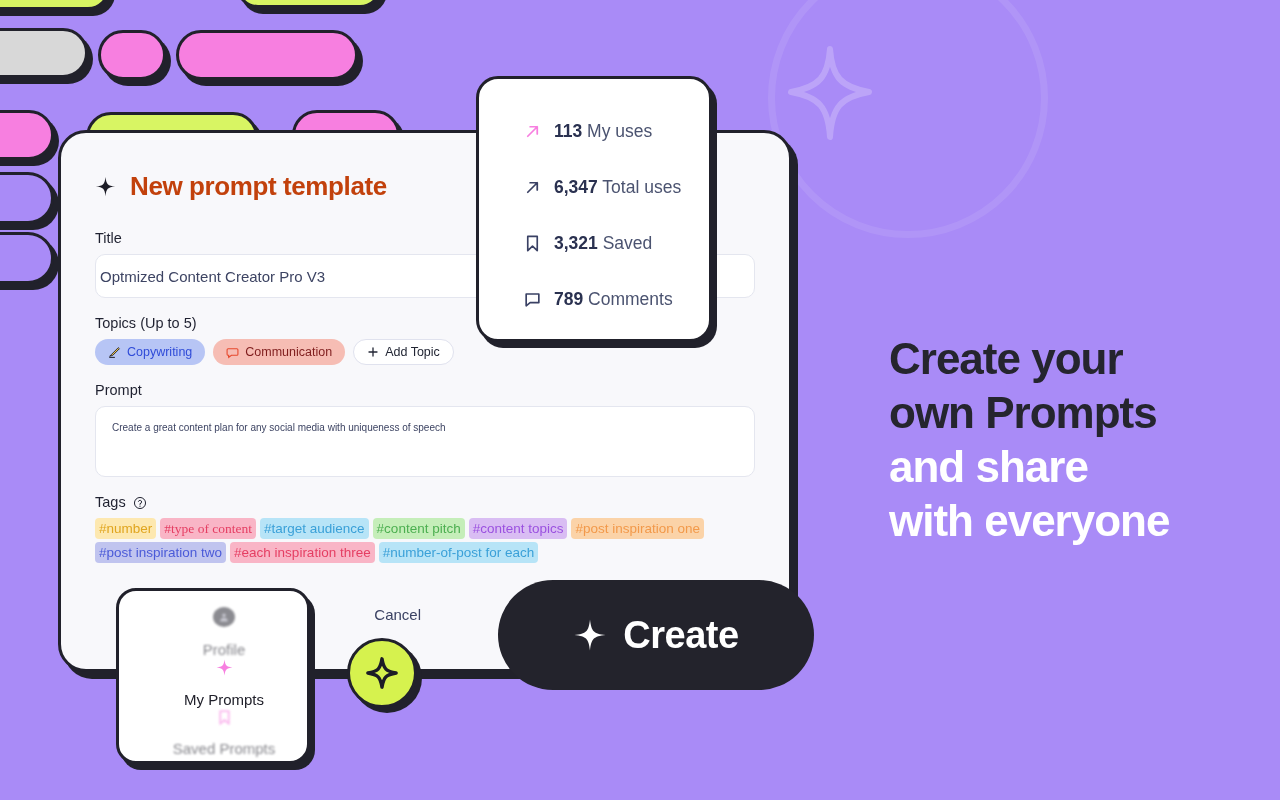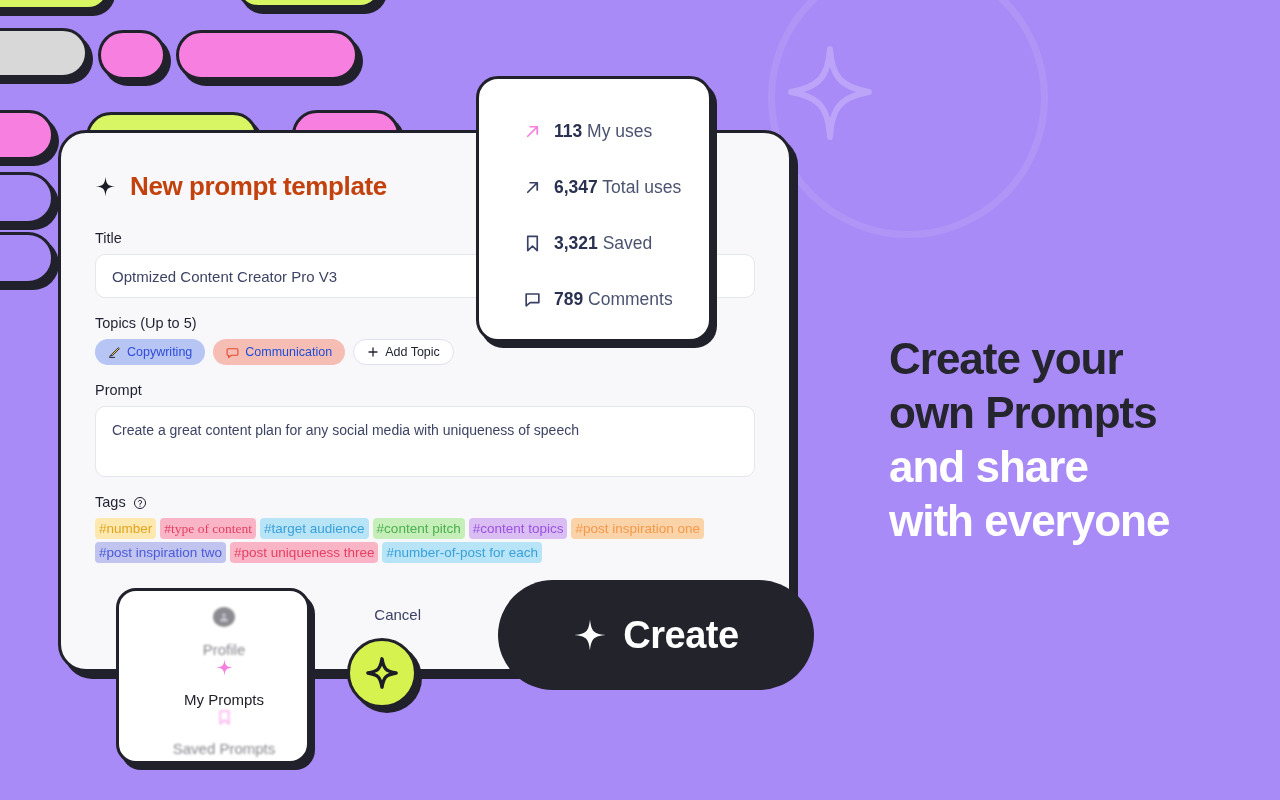--- a/index.html
+++ b/index.html
@@ -55,31 +55,31 @@
   }
   .tags-label {
     display: flex; align-items: flex-end; gap: 7px;
   }
   .text-input {
     width: 100%; height: 44px;
     background: #ffffff;
     border: 1px solid #e4e6ef;
     border-radius: 10px;
     display: flex; align-items: center;
-    padding: 0 16px;
+    padding: 0 4px;
     font-size: 15px;
     color: #3d4463;
   }
   .textarea-box {
     width: 100%; height: 71px;
     background: #ffffff;
     border: 1px solid #e4e6ef;
     border-radius: 10px;
     padding: 14px 16px;
-    font-size: 14px;
+    font-size: 10px;
     color: #3d4463;
     line-height: 1.35;
   }
   .block { margin-bottom: 17px; }
 
   
   .topics-row { display: flex; align-items: center; gap: 8px; }
   .chip {
     display: inline-flex; align-items: center; gap: 6px;
     height: 26px; padding: 0 13px;
@@ -256,21 +256,21 @@
       <div class="topics-row">
 
         <span class="chip" style="background:#b7c5f5; color:#2f4bd8;">
           <svg width="13" height="13" viewBox="0 0 24 24">
             <path d="M3 19 L9 17 L21 5 L19 3 L7 15 Z" fill="#f2c94c" stroke="#1c1c26" stroke-width="1.6" stroke-linejoin="round"></path>
             <path d="M3 21 H12" stroke="#1c1c26" stroke-width="1.8" stroke-linecap="round"></path>
           </svg>
           <span>Copywriting</span>
         </span>
 
-        <span class="chip" style="background:#f6bdb4; color:#1d4ed8;">
+        <span class="chip" style="background:#f6bdb4; color:#7f1d1d;">
           <svg width="13" height="13" viewBox="0 0 24 24">
             <path d="M4 5 H20 A2 2 0 0 1 22 7 V15 A2 2 0 0 1 20 17 H10 L5 21 V17 H4 A2 2 0 0 1 2 15 V7 A2 2 0 0 1 4 5 Z" fill="none" stroke="#e6492d" stroke-width="2"></path>
           </svg>
           <span>Communication</span>
         </span>
 
         <span class="chip chip-add">
           <svg width="12" height="12" viewBox="0 0 24 24">
             <path d="M12 4 V20 M4 12 H20" stroke="#222634" stroke-width="2.6" stroke-linecap="round"></path>
           </svg>
@@ -297,21 +297,21 @@
         </svg>
       </div>
       <div class="tags-wrap">
         <span class="tag" style="background:#fde8b0; color:#e0a51f;">#number</span>
         <span class="tag" style="background:#f9b5c6; color:#e53e63;font-family:Liberation Serif, serif;">#type of content</span>
         <span class="tag" style="background:#b7e4f7; color:#3aa0d8;">#target audience</span>
         <span class="tag" style="background:#c5eeb9; color:#4caf50;">#content pitch</span>
         <span class="tag" style="background:#d9bdf3; color:#9b51e0;">#content topics</span>
         <span class="tag" style="background:#fbd3a8; color:#f2994a;">#post inspiration one</span>
         <span class="tag" style="background:#c0c4ef; color:#4a5ad8;">#post inspiration two</span>
-        <span class="tag" style="background:#f9b5c6; color:#e53e63;">#post uniqueness three</span>
+        <span class="tag" style="background:#f9b5c6; color:#e53e63;">#each inspiration three</span>
         <span class="tag" style="background:#b7e4f7; color:#3aa0d8;">#number-of-post for each</span>
       </div>
     </div>
 
     <div class="actions-row">
       <button id="cancel-button">Cancel</button>
       <span style="display:inline-block;width:300px;"></span>
     </div>
   </section>
 

